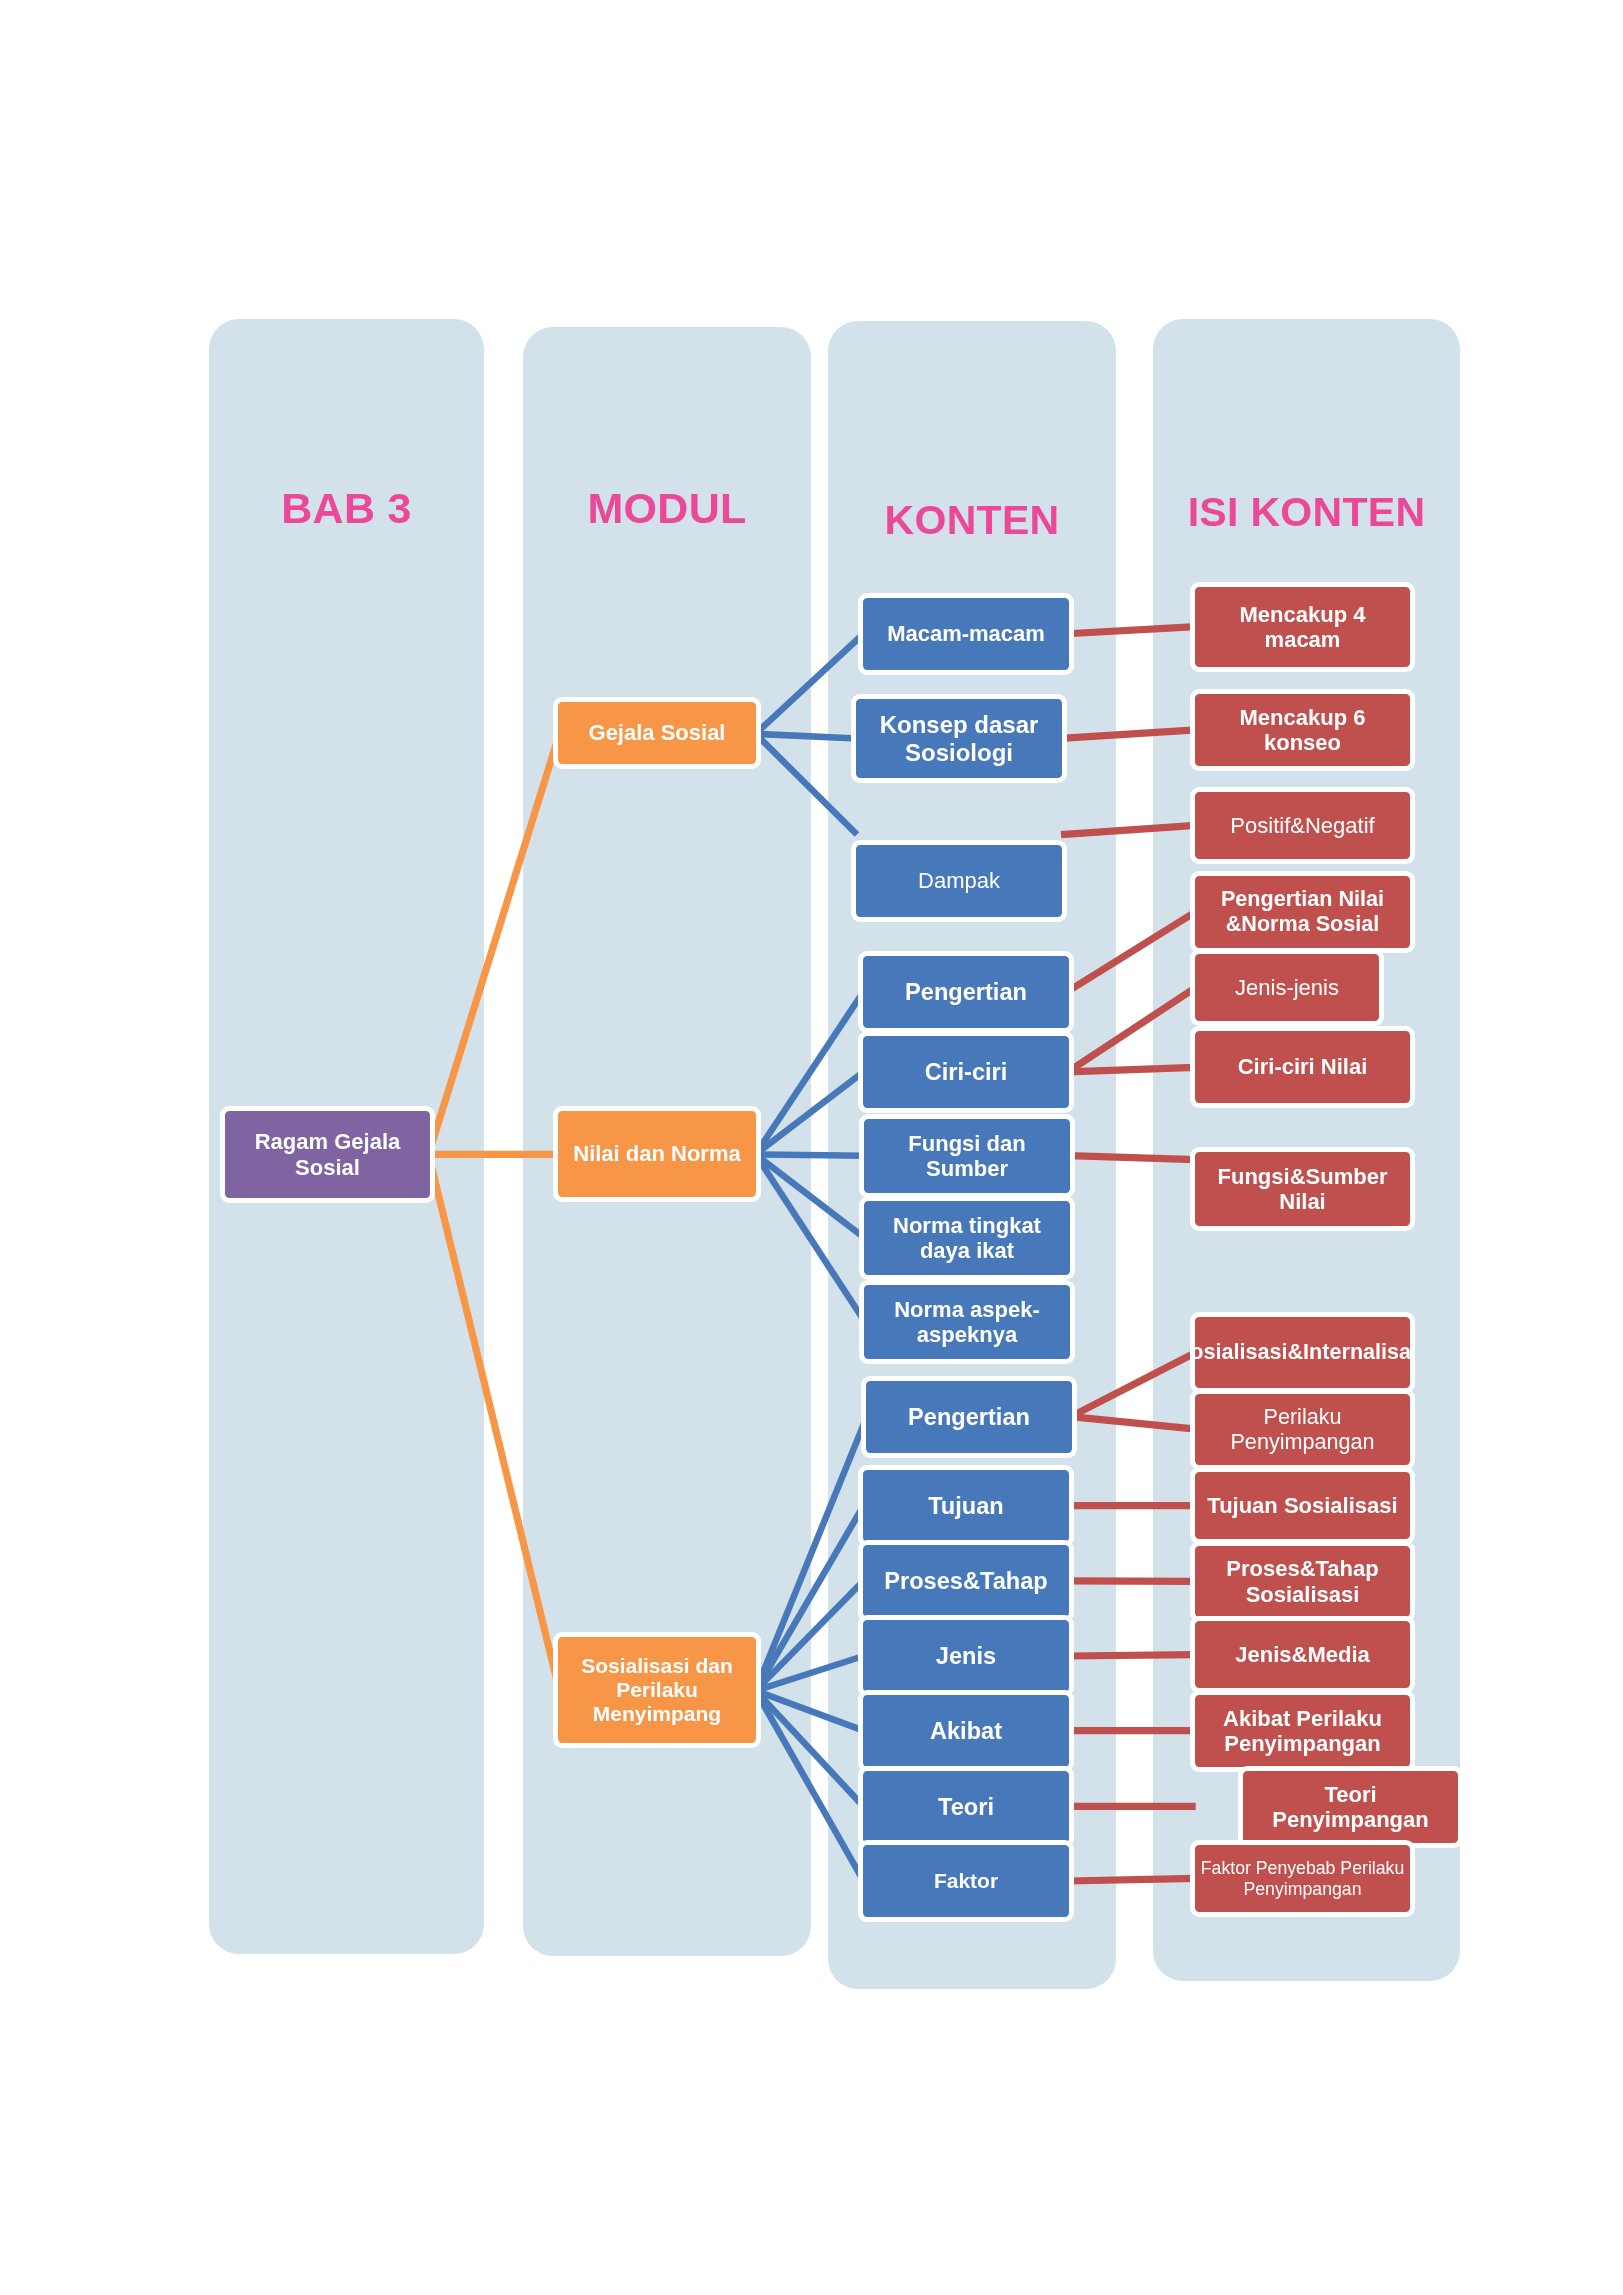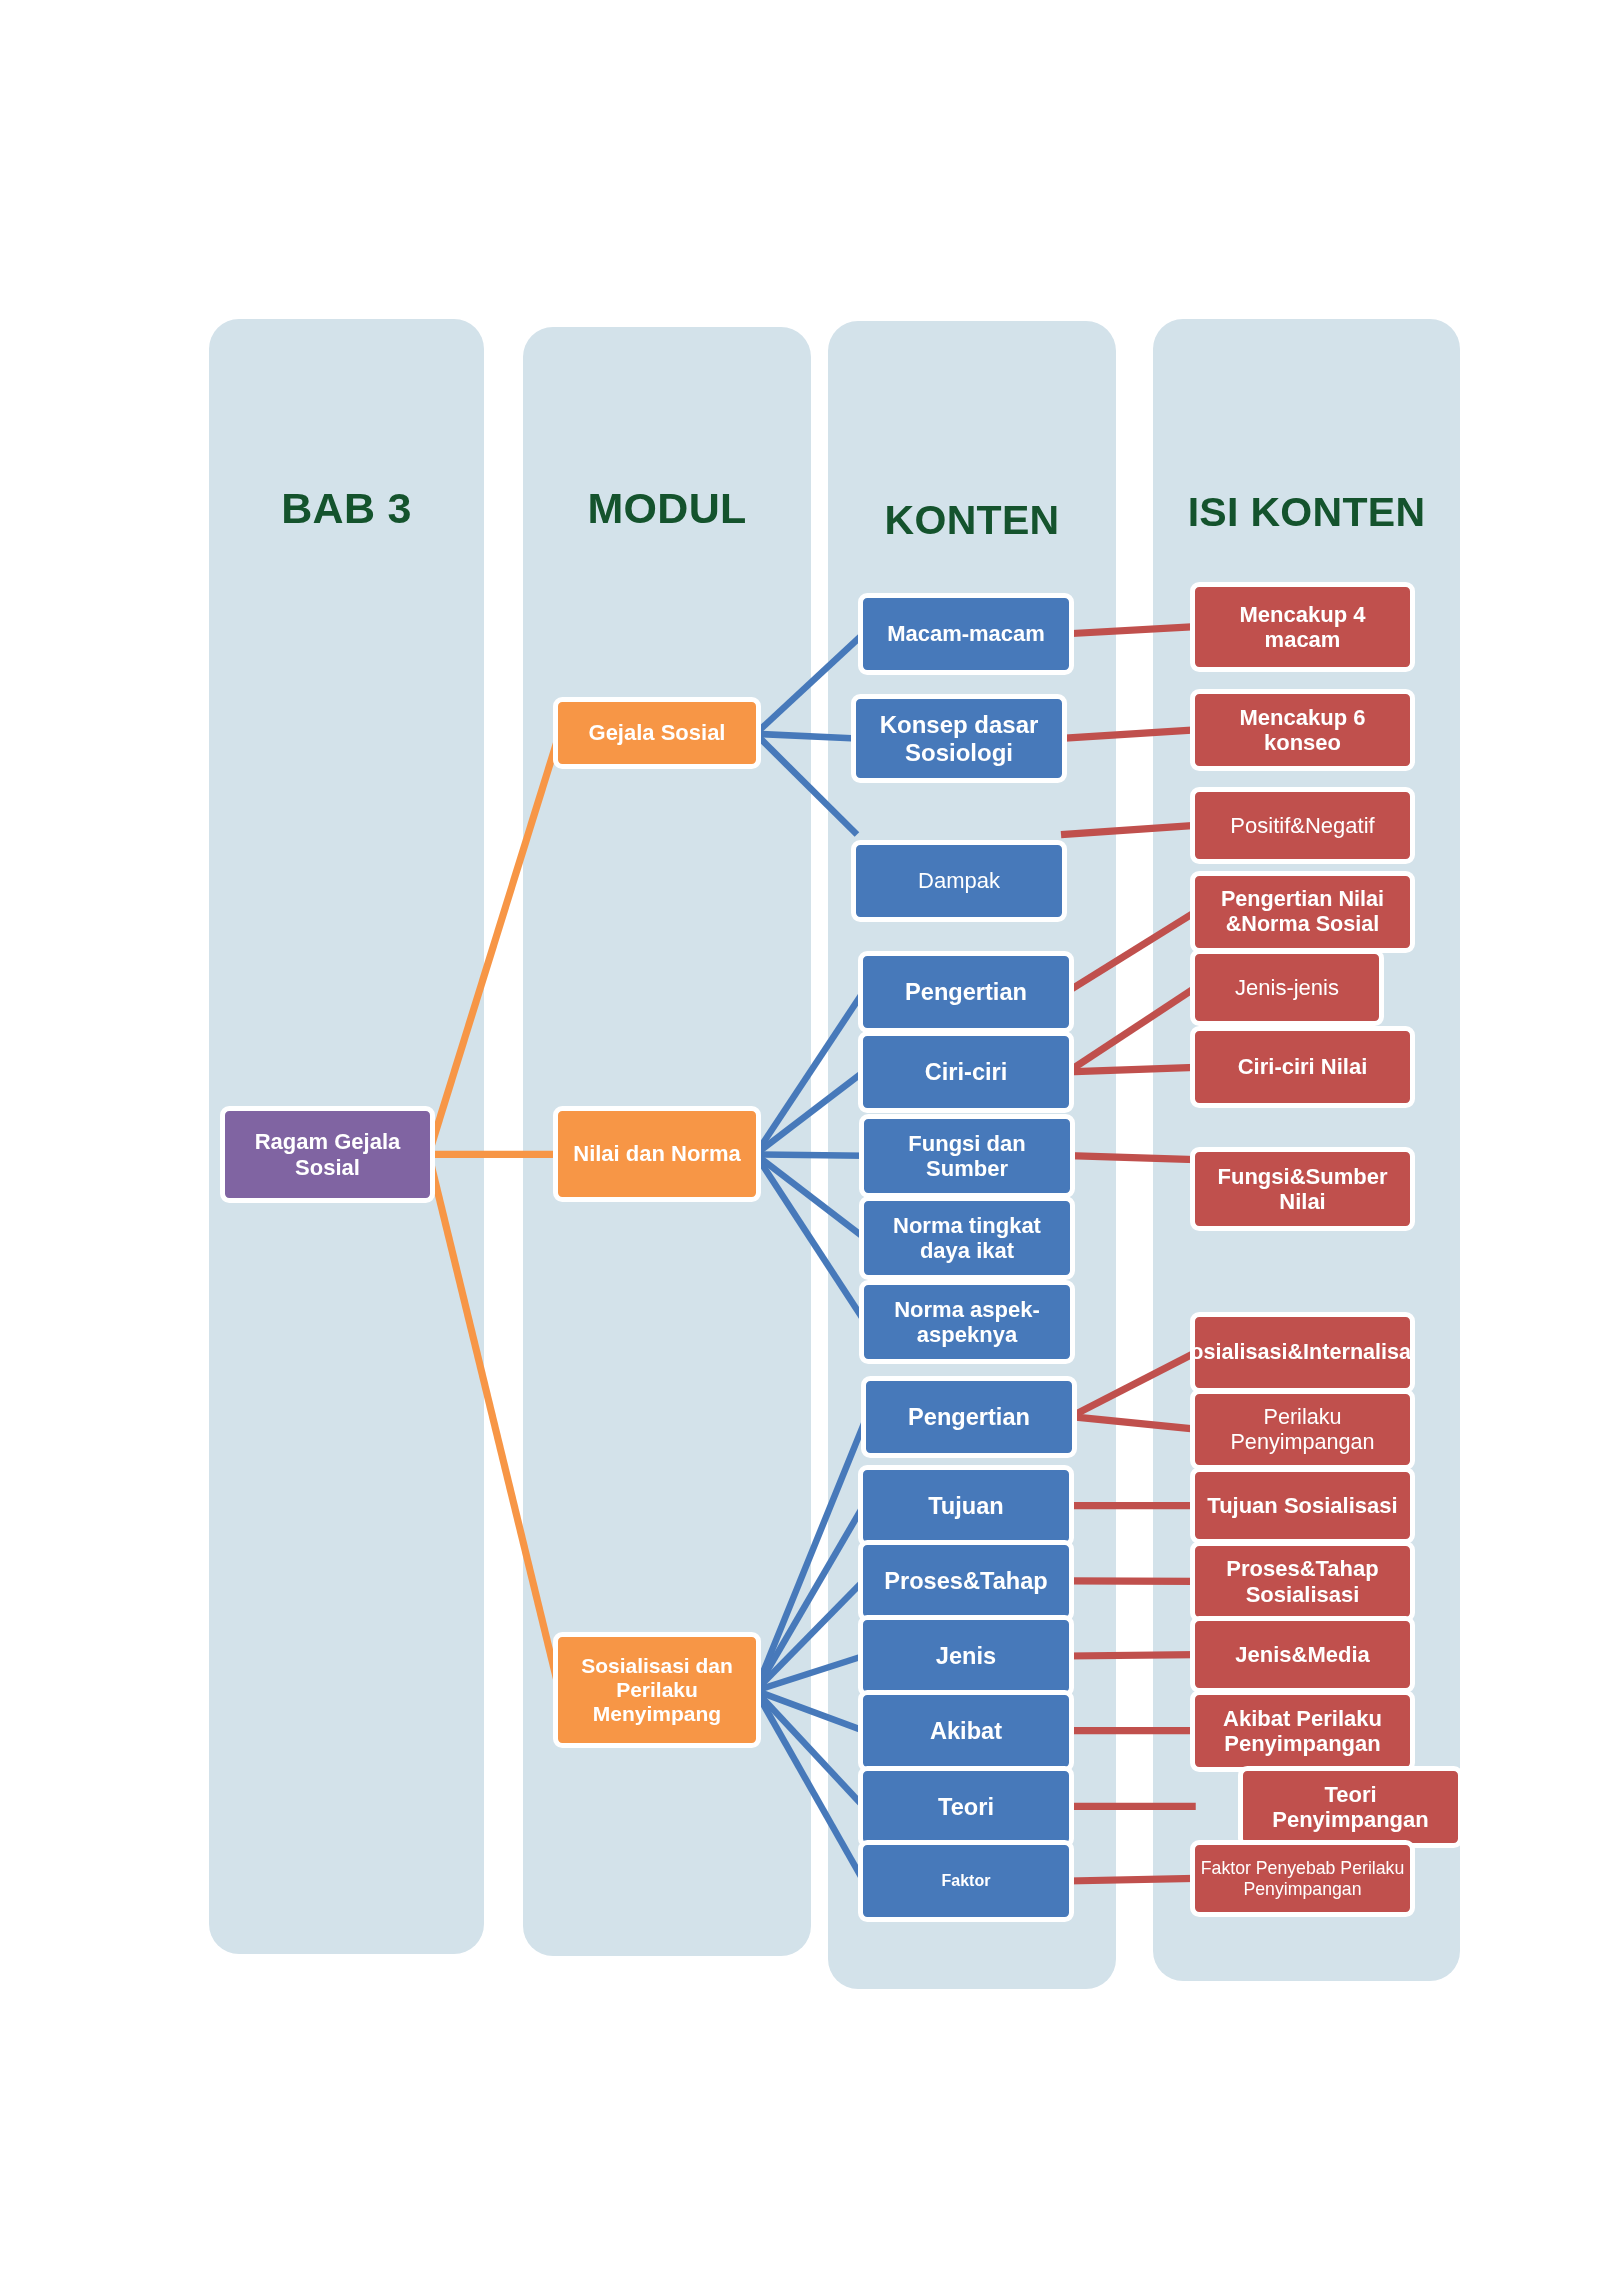--- a/index.html
+++ b/index.html
@@ -27,21 +27,21 @@
     position: absolute;
     background: #d3e2ea;
     border-radius: 30px;
   }
 
   
   .col-title {
     position: absolute;
     text-align: center;
     font-weight: bold;
-    color: #14532d;
+    color: #ec4899;
     letter-spacing: 0.3px;
     white-space: nowrap;
   }
 
   
   #wires {
     position: absolute;
     left: 0; top: 0;
     width: 1623px;
     height: 2295px;
@@ -138,21 +138,21 @@
       <div class="node konten bold" style="left: 858px; top: 1031px; width: 216px; height: 82px; font-size: 23.6px;">Ciri-ciri</div>
       <div class="node konten bold" style="left: 859px; top: 1114px; width: 216px; height: 84px; font-size: 22px;">Fungsi dan Sumber</div>
       <div class="node konten bold" style="left: 859px; top: 1196px; width: 216px; height: 84px; font-size: 22px;">Norma tingkat daya ikat</div>
       <div class="node konten bold" style="left: 859px; top: 1280px; width: 216px; height: 84px; font-size: 22px;">Norma aspek-aspeknya</div>
       <div class="node konten bold" style="left: 861px; top: 1376px; width: 216px; height: 82px; font-size: 23.6px;">Pengertian</div>
       <div class="node konten bold" style="left: 858px; top: 1465px; width: 216px; height: 82px; font-size: 23.6px;">Tujuan</div>
       <div class="node konten bold" style="left: 858px; top: 1540px; width: 216px; height: 82px; font-size: 23.6px;">Proses&amp;Tahap</div>
       <div class="node konten bold" style="left: 858px; top: 1615px; width: 216px; height: 82px; font-size: 23.6px;">Jenis</div>
       <div class="node konten bold" style="left: 858px; top: 1690px; width: 216px; height: 82px; font-size: 23.6px;">Akibat</div>
       <div class="node konten bold" style="left: 858px; top: 1766px; width: 216px; height: 82px; font-size: 23.6px;">Teori</div>
-      <div class="node konten bold" style="left: 858px; top: 1840px; width: 216px; height: 82px; font-size: 16px;">Faktor</div>
+      <div class="node konten bold" style="left: 858px; top: 1840px; width: 216px; height: 82px; font-size: 21px;">Faktor</div>
       <div class="node isi bold" style="left: 1190px; top: 582px; width: 225px; height: 90px; font-size: 22px;">Mencakup 4 macam</div>
       <div class="node isi bold" style="left: 1190px; top: 689px; width: 225px; height: 82px; font-size: 22px;">Mencakup 6 konseo</div>
       <div class="node isi reg" style="left: 1190px; top: 787px; width: 225px; height: 77px; font-size: 22px;">Positif&amp;Negatif</div>
       <div class="node isi bold" style="left: 1190px; top: 871px; width: 225px; height: 82px; font-size: 21.6px;">Pengertian Nilai &amp;Norma Sosial</div>
       <div class="node isi reg" style="left: 1190px; top: 949px; width: 194px; height: 77px; font-size: 22px;">Jenis-jenis</div>
       <div class="node isi bold" style="left: 1190px; top: 1026px; width: 225px; height: 82px; font-size: 22px;">Ciri-ciri Nilai</div>
       <div class="node isi bold" style="left: 1190px; top: 1118px; width: 225px; height: 84px; font-size: 22px; margin-top: 29px;">Fungsi&amp;Sumber Nilai</div>
       <div class="node isi bold" style="left: 1190px; top: 1312px; width: 225px; height: 81px; font-size: 21.6px;">Sosialisasi&amp;Internalisasi</div>
       <div class="node isi reg" style="left: 1190px; top: 1389px; width: 225px; height: 81px; font-size: 21.6px;">Perilaku Penyimpangan</div>
       <div class="node isi bold" style="left: 1190px; top: 1467px; width: 225px; height: 77px; font-size: 22px;">Tujuan Sosialisasi</div>

